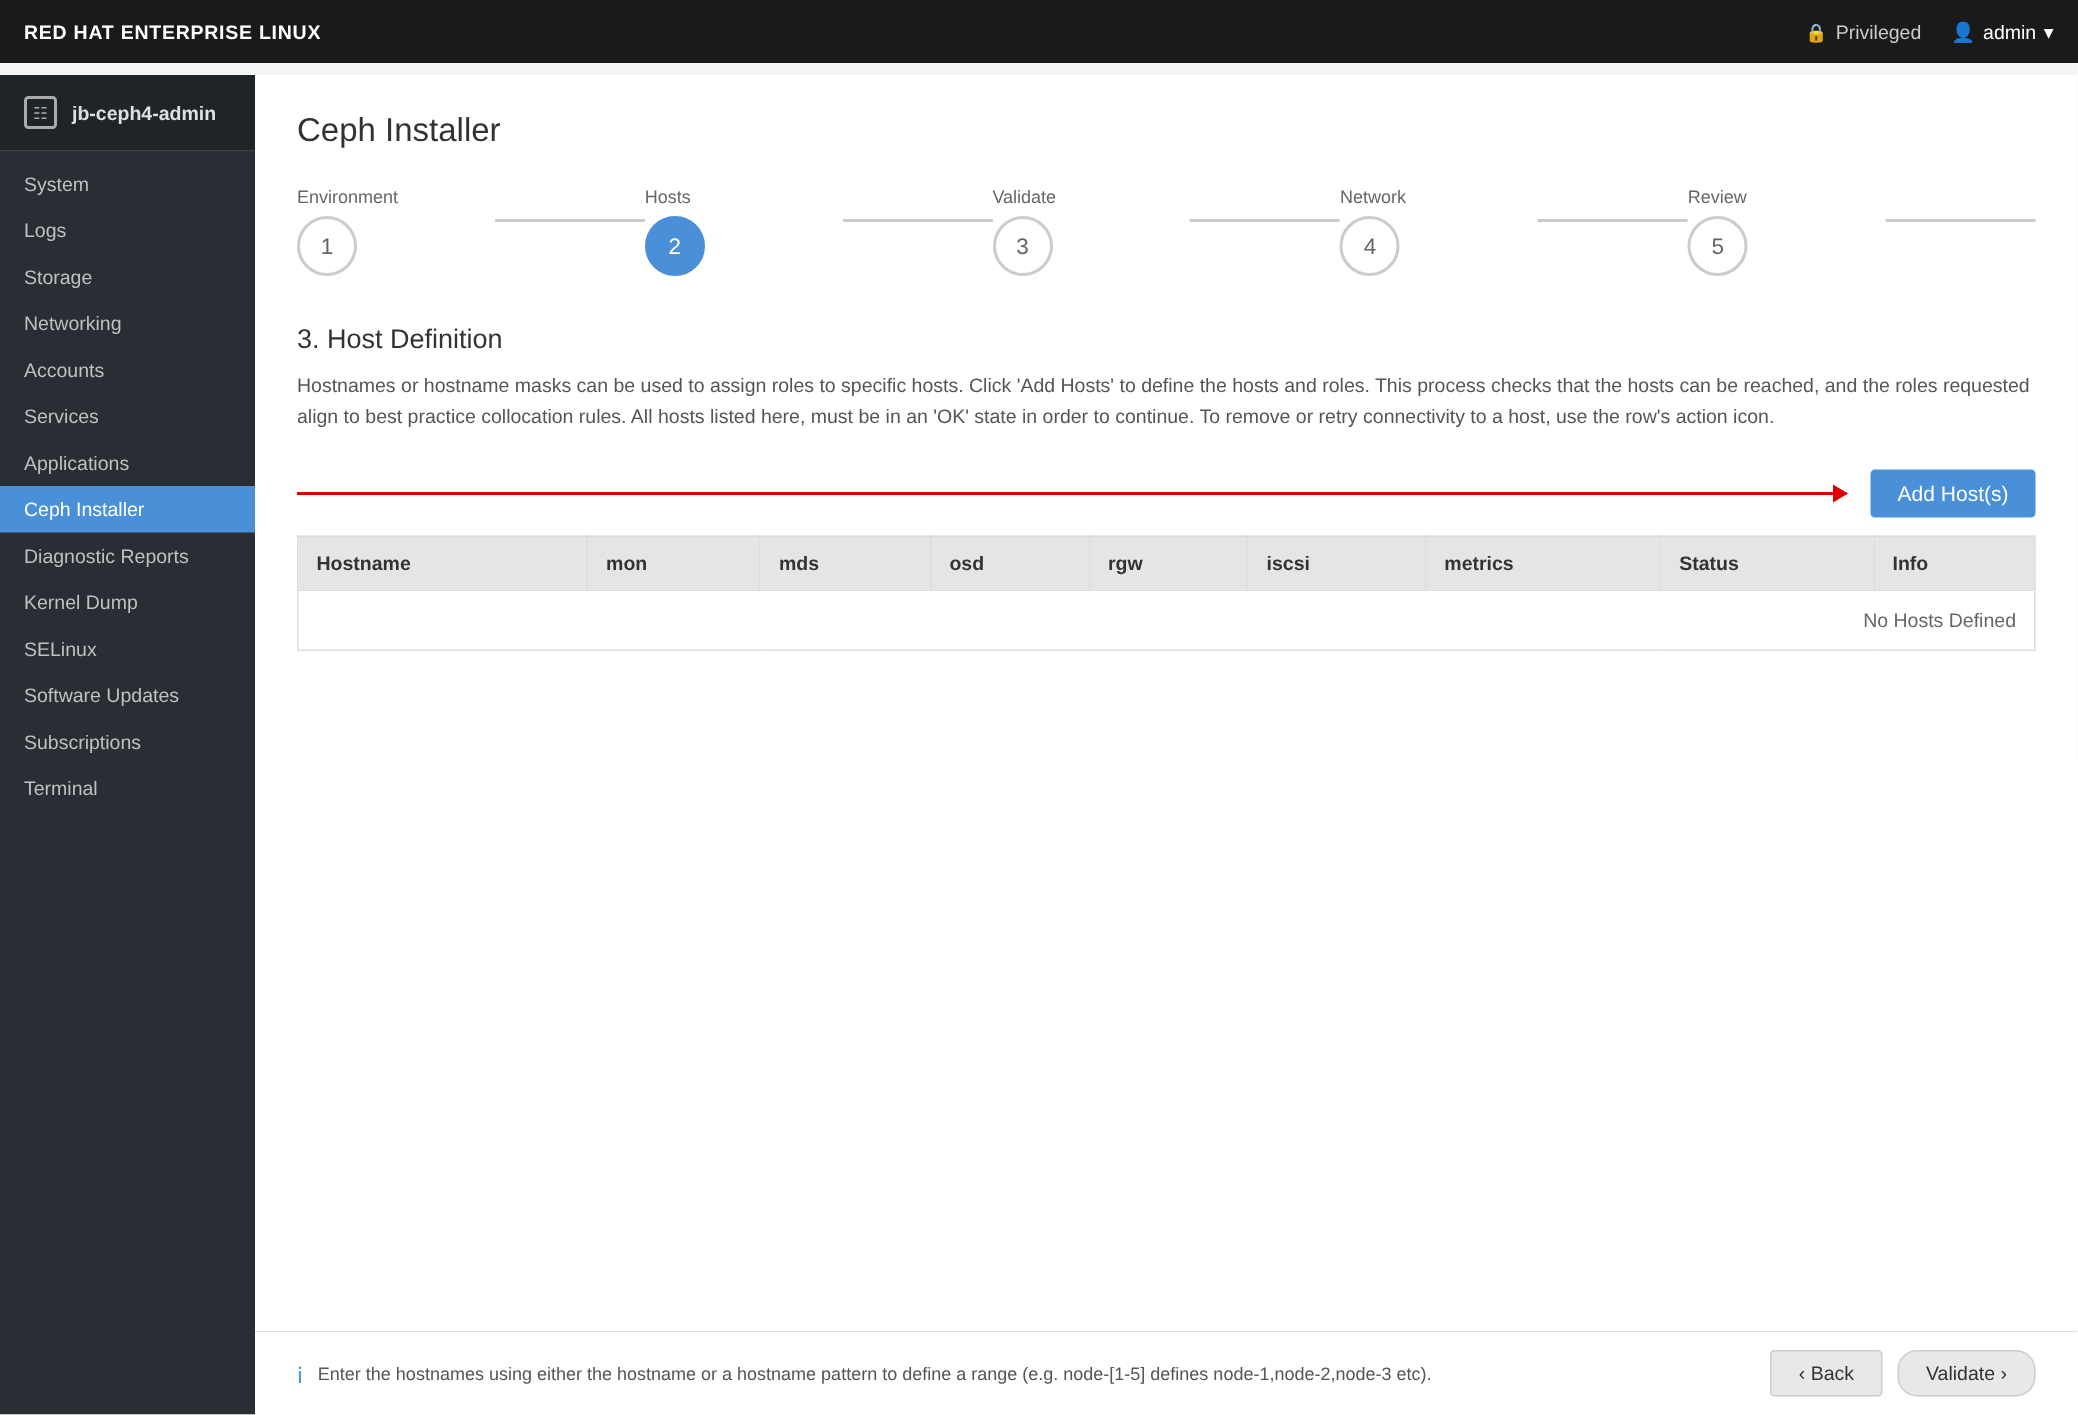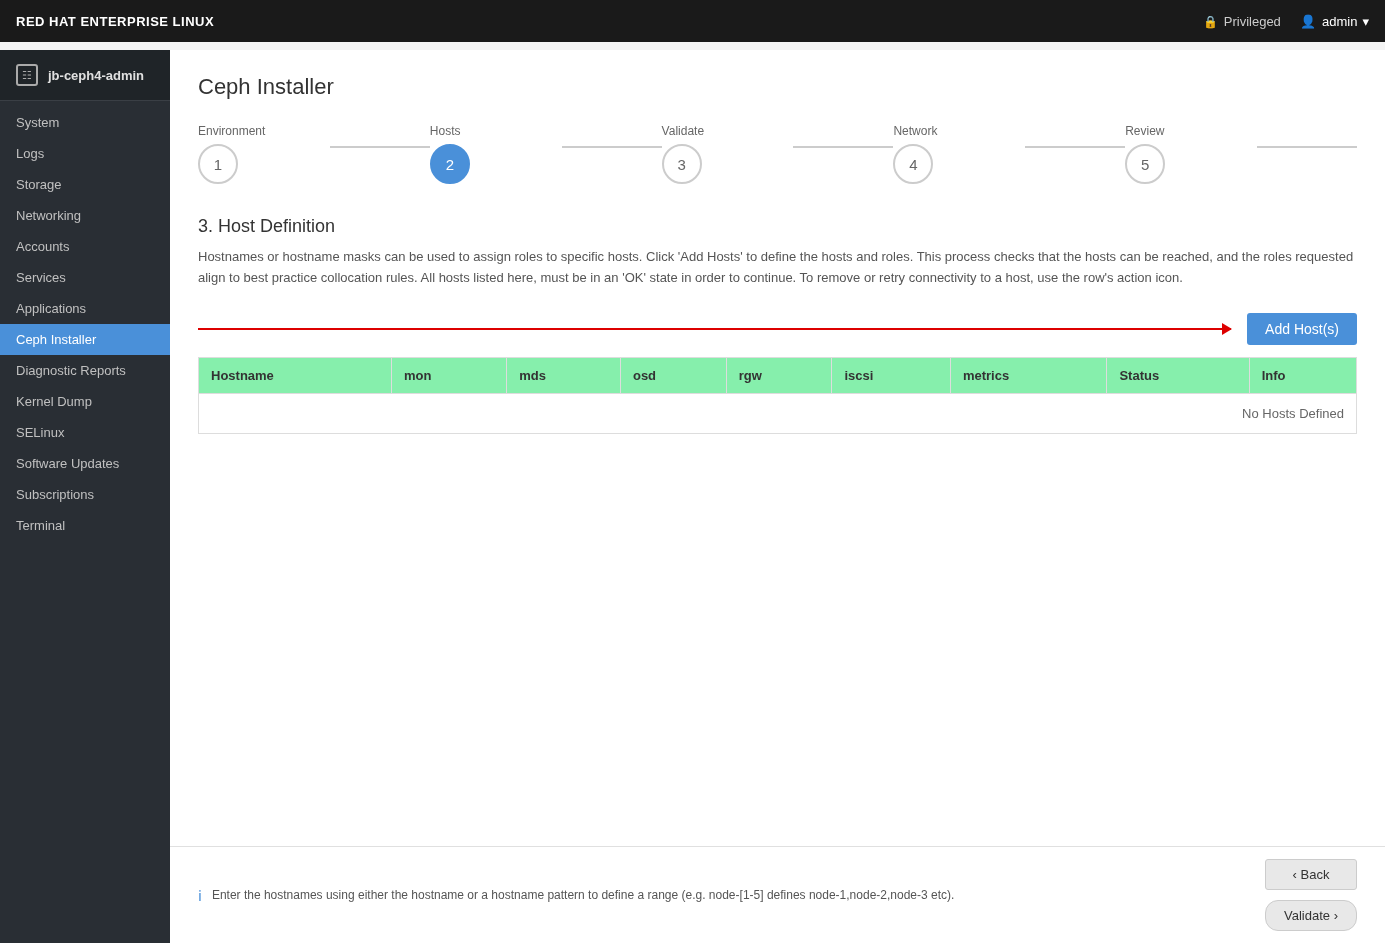--- a/index.html
+++ b/index.html
@@ -220,21 +220,21 @@
     }
 
     
     .hosts-table {
       width: 100%;
       border-collapse: collapse;
       border: 1px solid #ddd;
       margin-bottom: 32px;
     }
     .hosts-table th {
-      background: #86efac;
+      background: #e5e5e5;
       border: 1px solid #ddd;
       padding: 10px 12px;
       text-align: left;
       font-size: 13px;
       font-weight: 600;
       color: #333;
     }
     .hosts-table td {
       border: 1px solid #ddd;
       padding: 12px;
@@ -266,21 +266,20 @@
       align-items: center;
       gap: 6px;
     }
     .footer-note-icon {
       color: #4a90d9;
       font-size: 15px;
     }
     .footer-buttons {
       display: flex;
       gap: 10px;
-      flex-direction: column;
     }
     .btn-back {
       background: #e8e8e8;
       color: #333;
       border: 1px solid #ccc;
       padding: 7px 18px;
       font-size: 13px;
       border-radius: 3px;
       cursor: pointer;
     }

